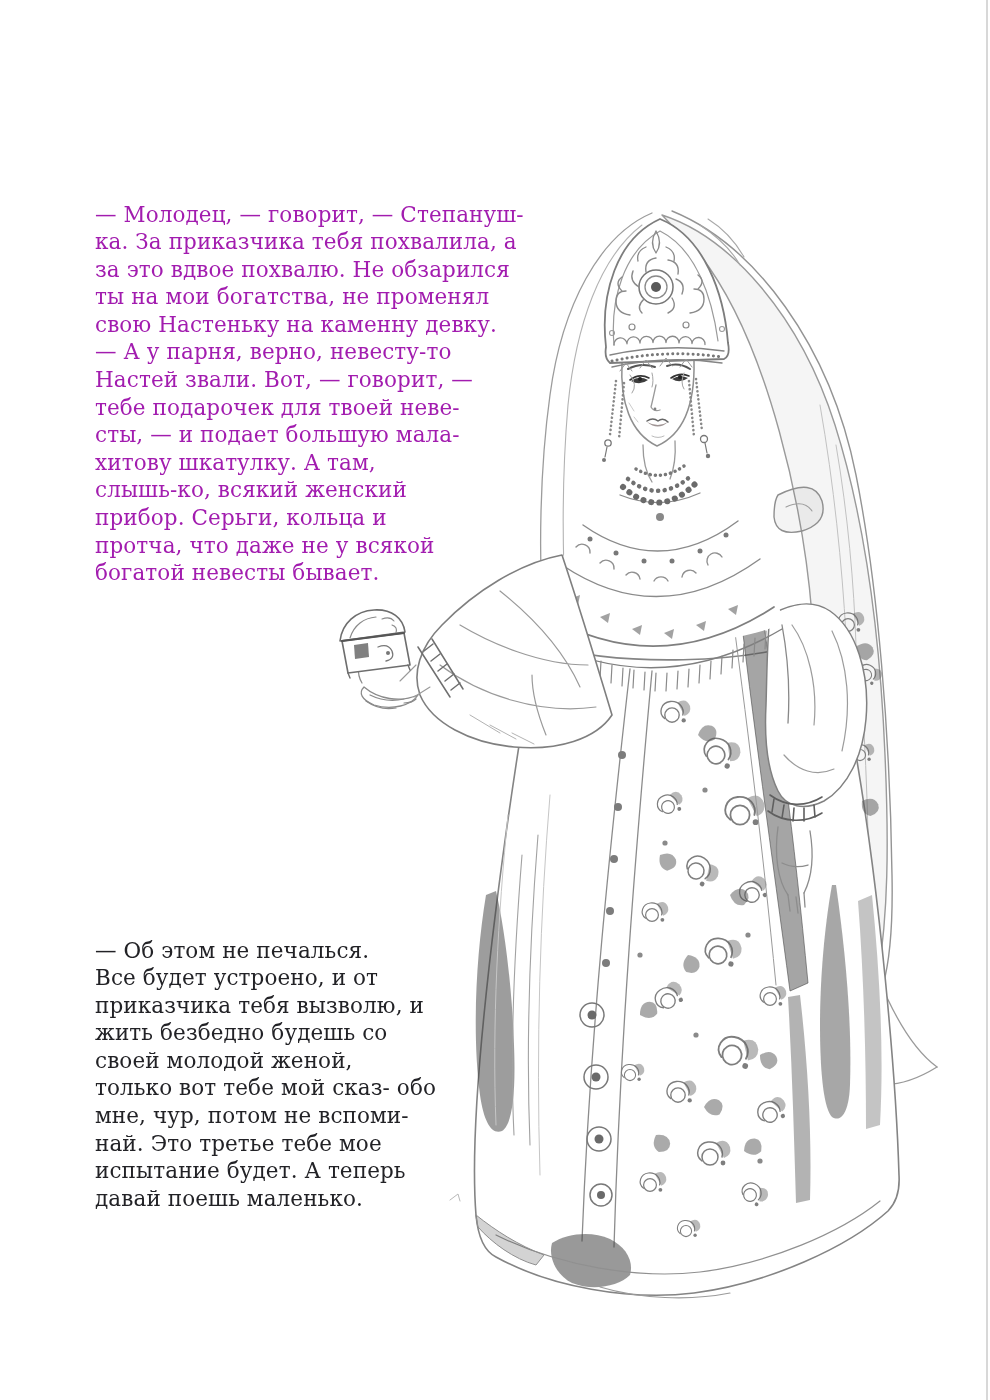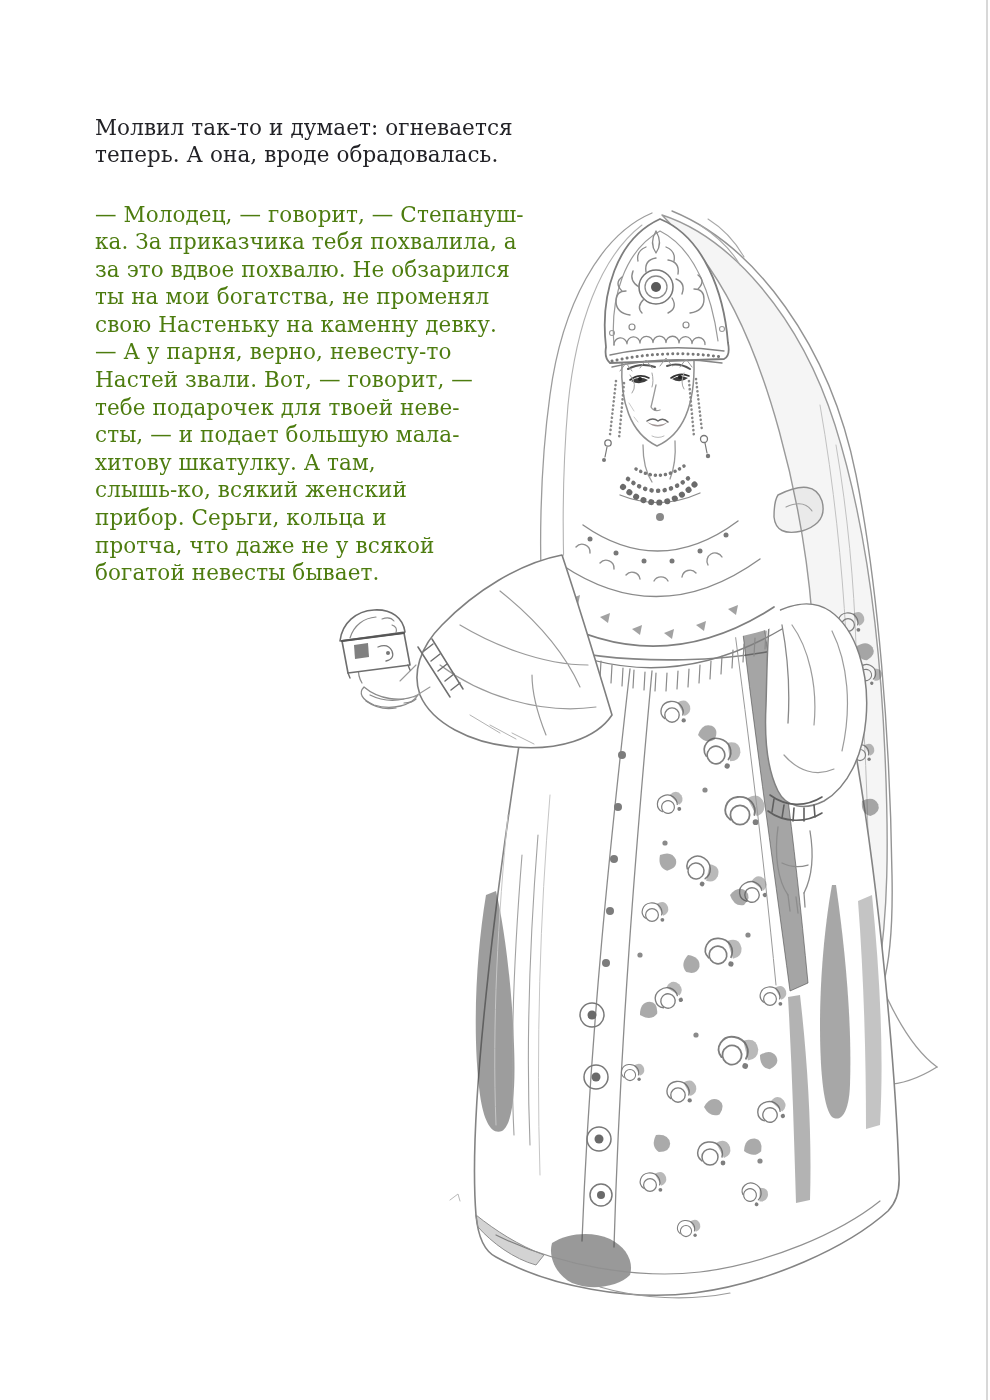--- a/index.html
+++ b/index.html
@@ -34,36 +34,44 @@
     left:986px;top:0;
     width:2px;height:1400px;
     opacity:.7;
   }
 </style>
 </head>
 <body>
 
 <div class="page" style="background: rgb(255, 255, 255);">
 
-  <p class="para" id="p1" style="color: rgb(34, 34, 38);">Молвил так-то и думает: огневается
-теперь. А она, вроде обрадовалась.</p>
-  <p class="para" id="p2" style="color: #4d7c0f;">— Молодец, — говорит, — Степануш-
+  <p class="para" id="p2" style="color: #a21caf;">— Молодец, — говорит, — Степануш-
 ка. За приказчика тебя похвалила, а
 за это вдвое похвалю. Не обзарился
 ты на мои богатства, не променял
 свою Настеньку на каменну девку.
 — А у парня, верно, невесту-то
 Настей звали. Вот, — говорит, —
 тебе подарочек для твоей неве-
 сты, — и подает большую мала-
 хитову шкатулку. А там,
 слышь-ко, всякий женский
 прибор. Серьги, кольца и
 протча, что даже не у всякой
 богатой невесты бывает.</p>
+  <p class="para" id="p4" style="color: rgb(34, 34, 38);">— Об этом не печалься.
+Все будет устроено, и от
+приказчика тебя вызволю, и
+жить безбедно будешь со
+своей молодой женой,
+только вот тебе мой сказ- обо
+мне, чур, потом не вспоми-
+най. Это третье тебе мое
+испытание будет. А теперь
+давай поешь маленько.</p>
 
   <svg class="illustration" role="img" viewBox="0 0 660 1130" xmlns="http://www.w3.org/2000/svg" aria-label="Карандашный рисунок: девушка в кокошнике с фатой, в узорном сарафане, держит на ладони малахитовую шкатулку">
     <defs>
       <g id="flor" stroke="#7e7e7e" fill="none" stroke-width="1.5">
         <circle r="8"></circle>
         <path d="M -8 4 C -16 -2 -12 -14 -2 -15 C 8 -16 14 -8 12 0"></path>
         <path d="M 6 -14 q 10 -6 14 4 q 2 8 -6 11" fill="rgba(100,100,100,0.45)" stroke="none"></path>
         <circle cx="13" cy="6" r="2.4" fill="#7e7e7e" stroke="none"></circle>
       </g>
       <path id="lf" d="M0 0 q 8 -10 16 -4 q 6 6 -2 14 q -10 2 -14 -10 z" fill="rgba(85,85,85,0.5)" stroke="none"></path>

